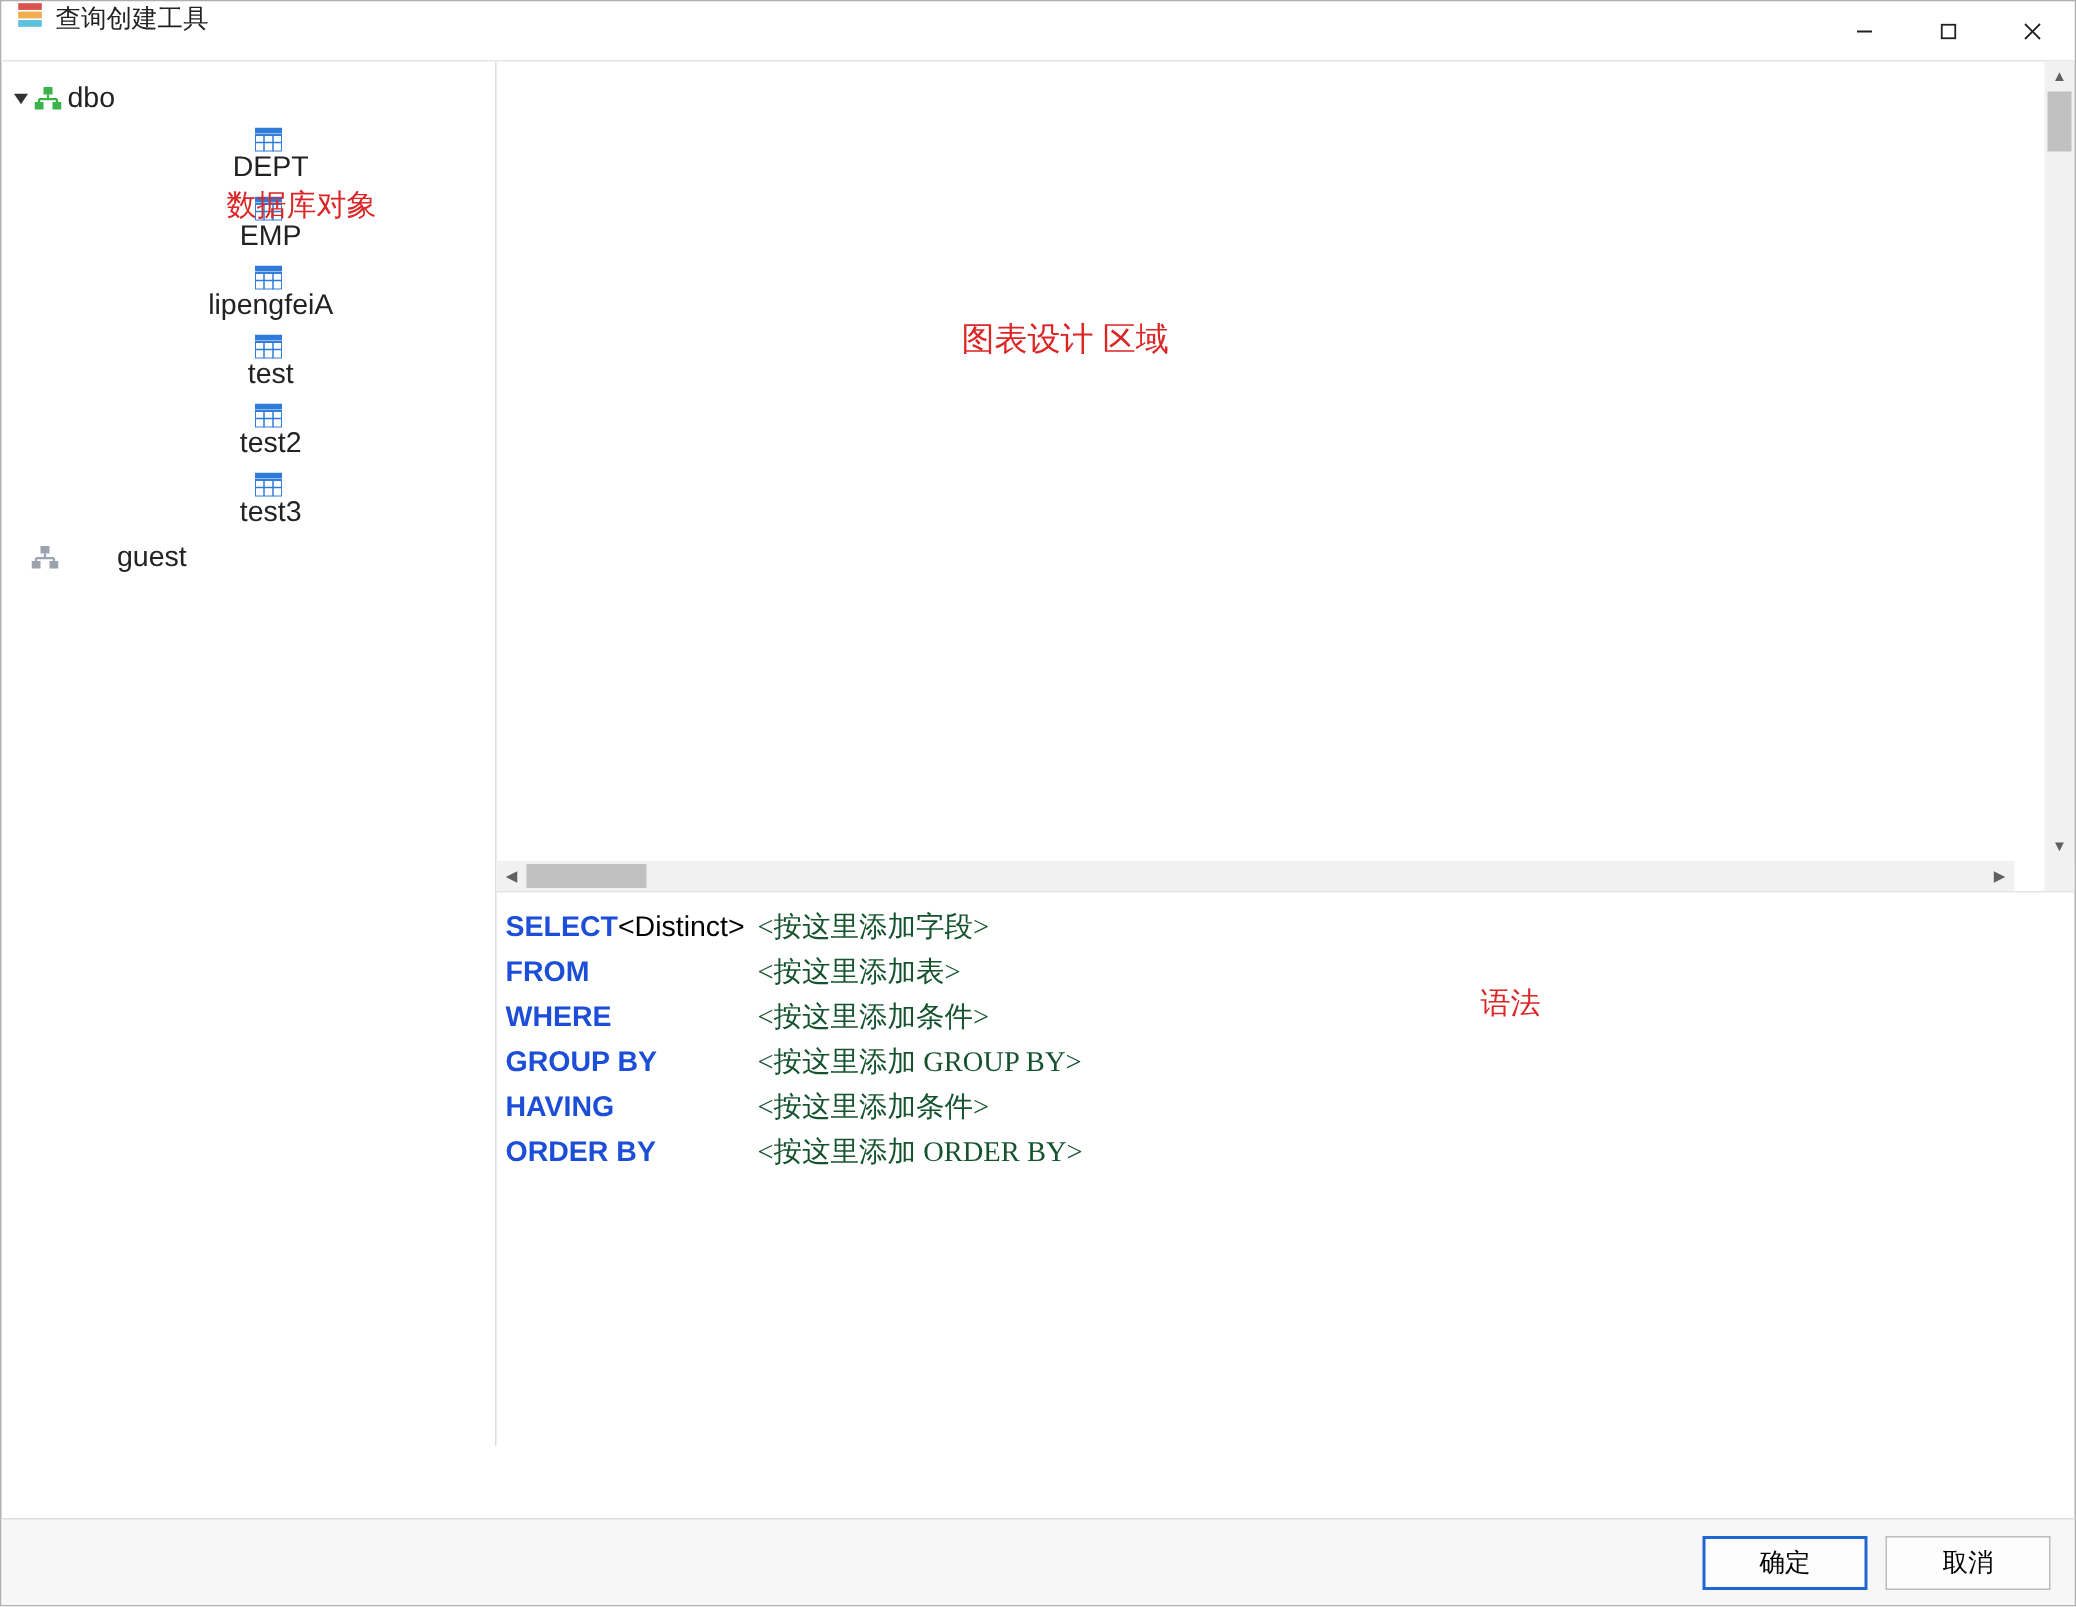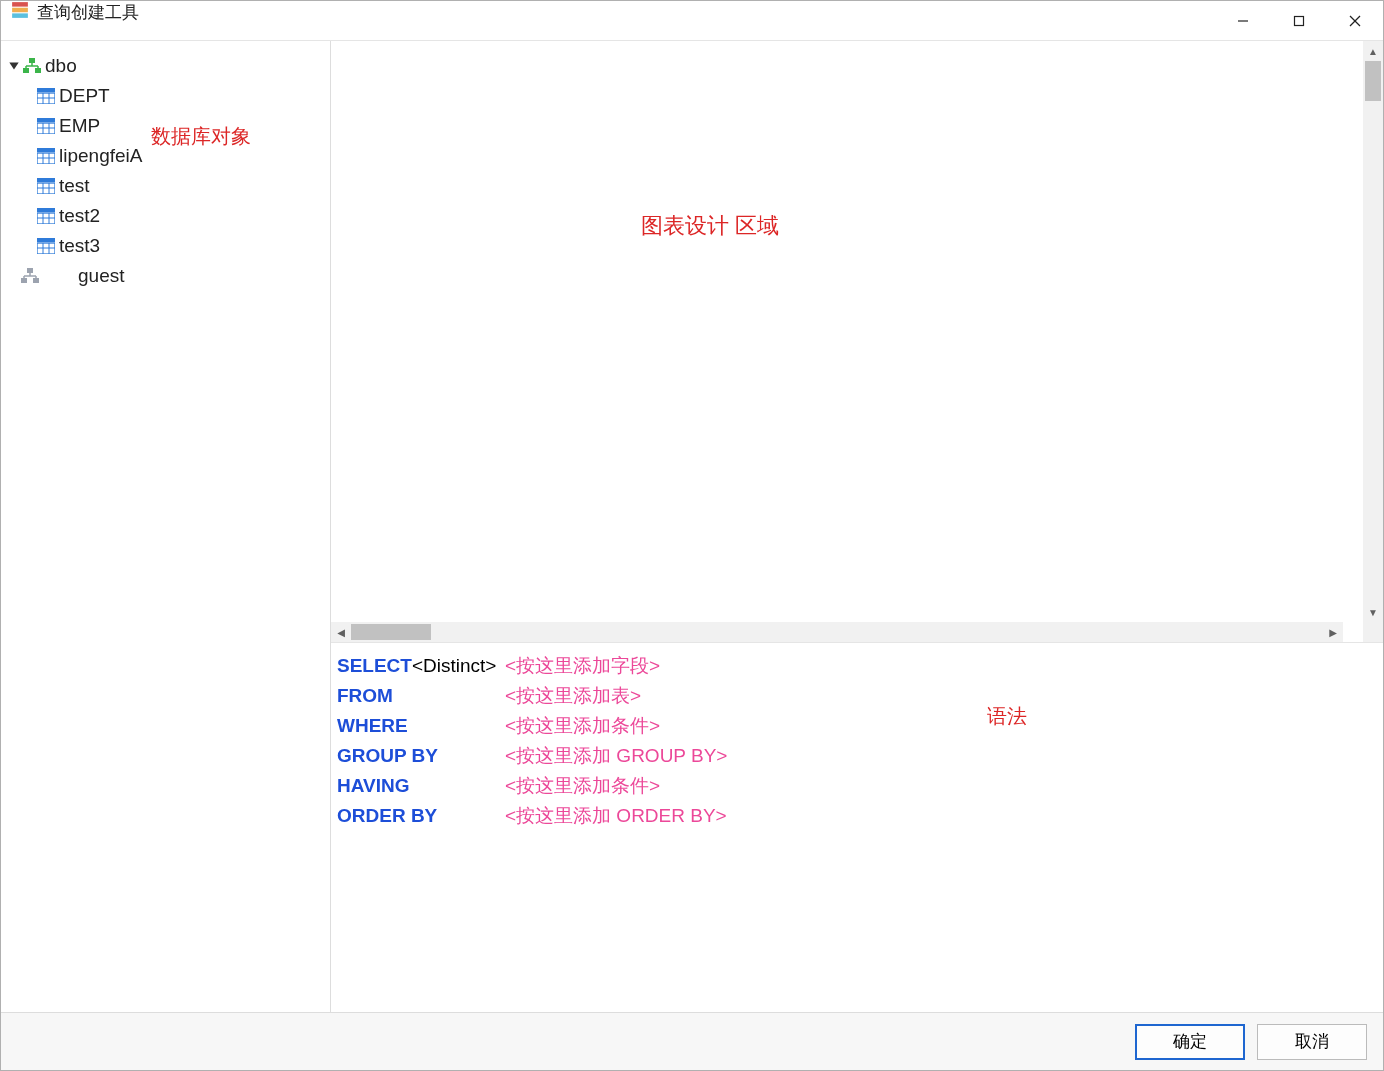--- a/index.html
+++ b/index.html
@@ -56,21 +56,21 @@
   overflow: hidden;
 }
 .tree-node {
   display: flex;
   align-items: center;
   padding: 4px 6px;
   font-size: 19px;
   color: #222;
   text-align: center;
 }
-.tree-node.child { padding-left: 36px; }
+.tree-node.child { padding-left: 36px; flex-direction: column; }
 .tree-node.schema { padding-left: 20px; gap: 35px; }
 .chevron {
   width: 14px; height: 14px;
   margin-right: 2px;
 }
 .schema-icon, .table-icon {
   width: 18px; height: 16px;
   margin-right: 4px;
   flex-shrink: 0;
 }
@@ -143,31 +143,33 @@
   color: #1d4ed8;
   font-weight: bold;
   width: 170px;
   padding-left: 2px;
 }
 .kw .distinct {
   color: #000000;
   font-weight: normal;
 }
 .placeholder {
-  color: #ec4899;
+  color: #14532d;
+  font-family: Liberation Serif, serif;
 }
 .footer {
   height: 58px;
   border-top: 1px solid #ddd;
   background: #f7f7f7;
   display: flex;
   align-items: center;
   justify-content: flex-end;
   padding-right: 16px;
   gap: 12px;
+  margin-top: 48px;
 }
 .footer button {
   width: 110px; height: 36px;
   font-size: 17px;
   background: #fdfdfd;
   border: 1px solid #bbb;
   cursor: pointer;
 }
 .footer button.primary {
   border: 2px solid #1e66d0;

